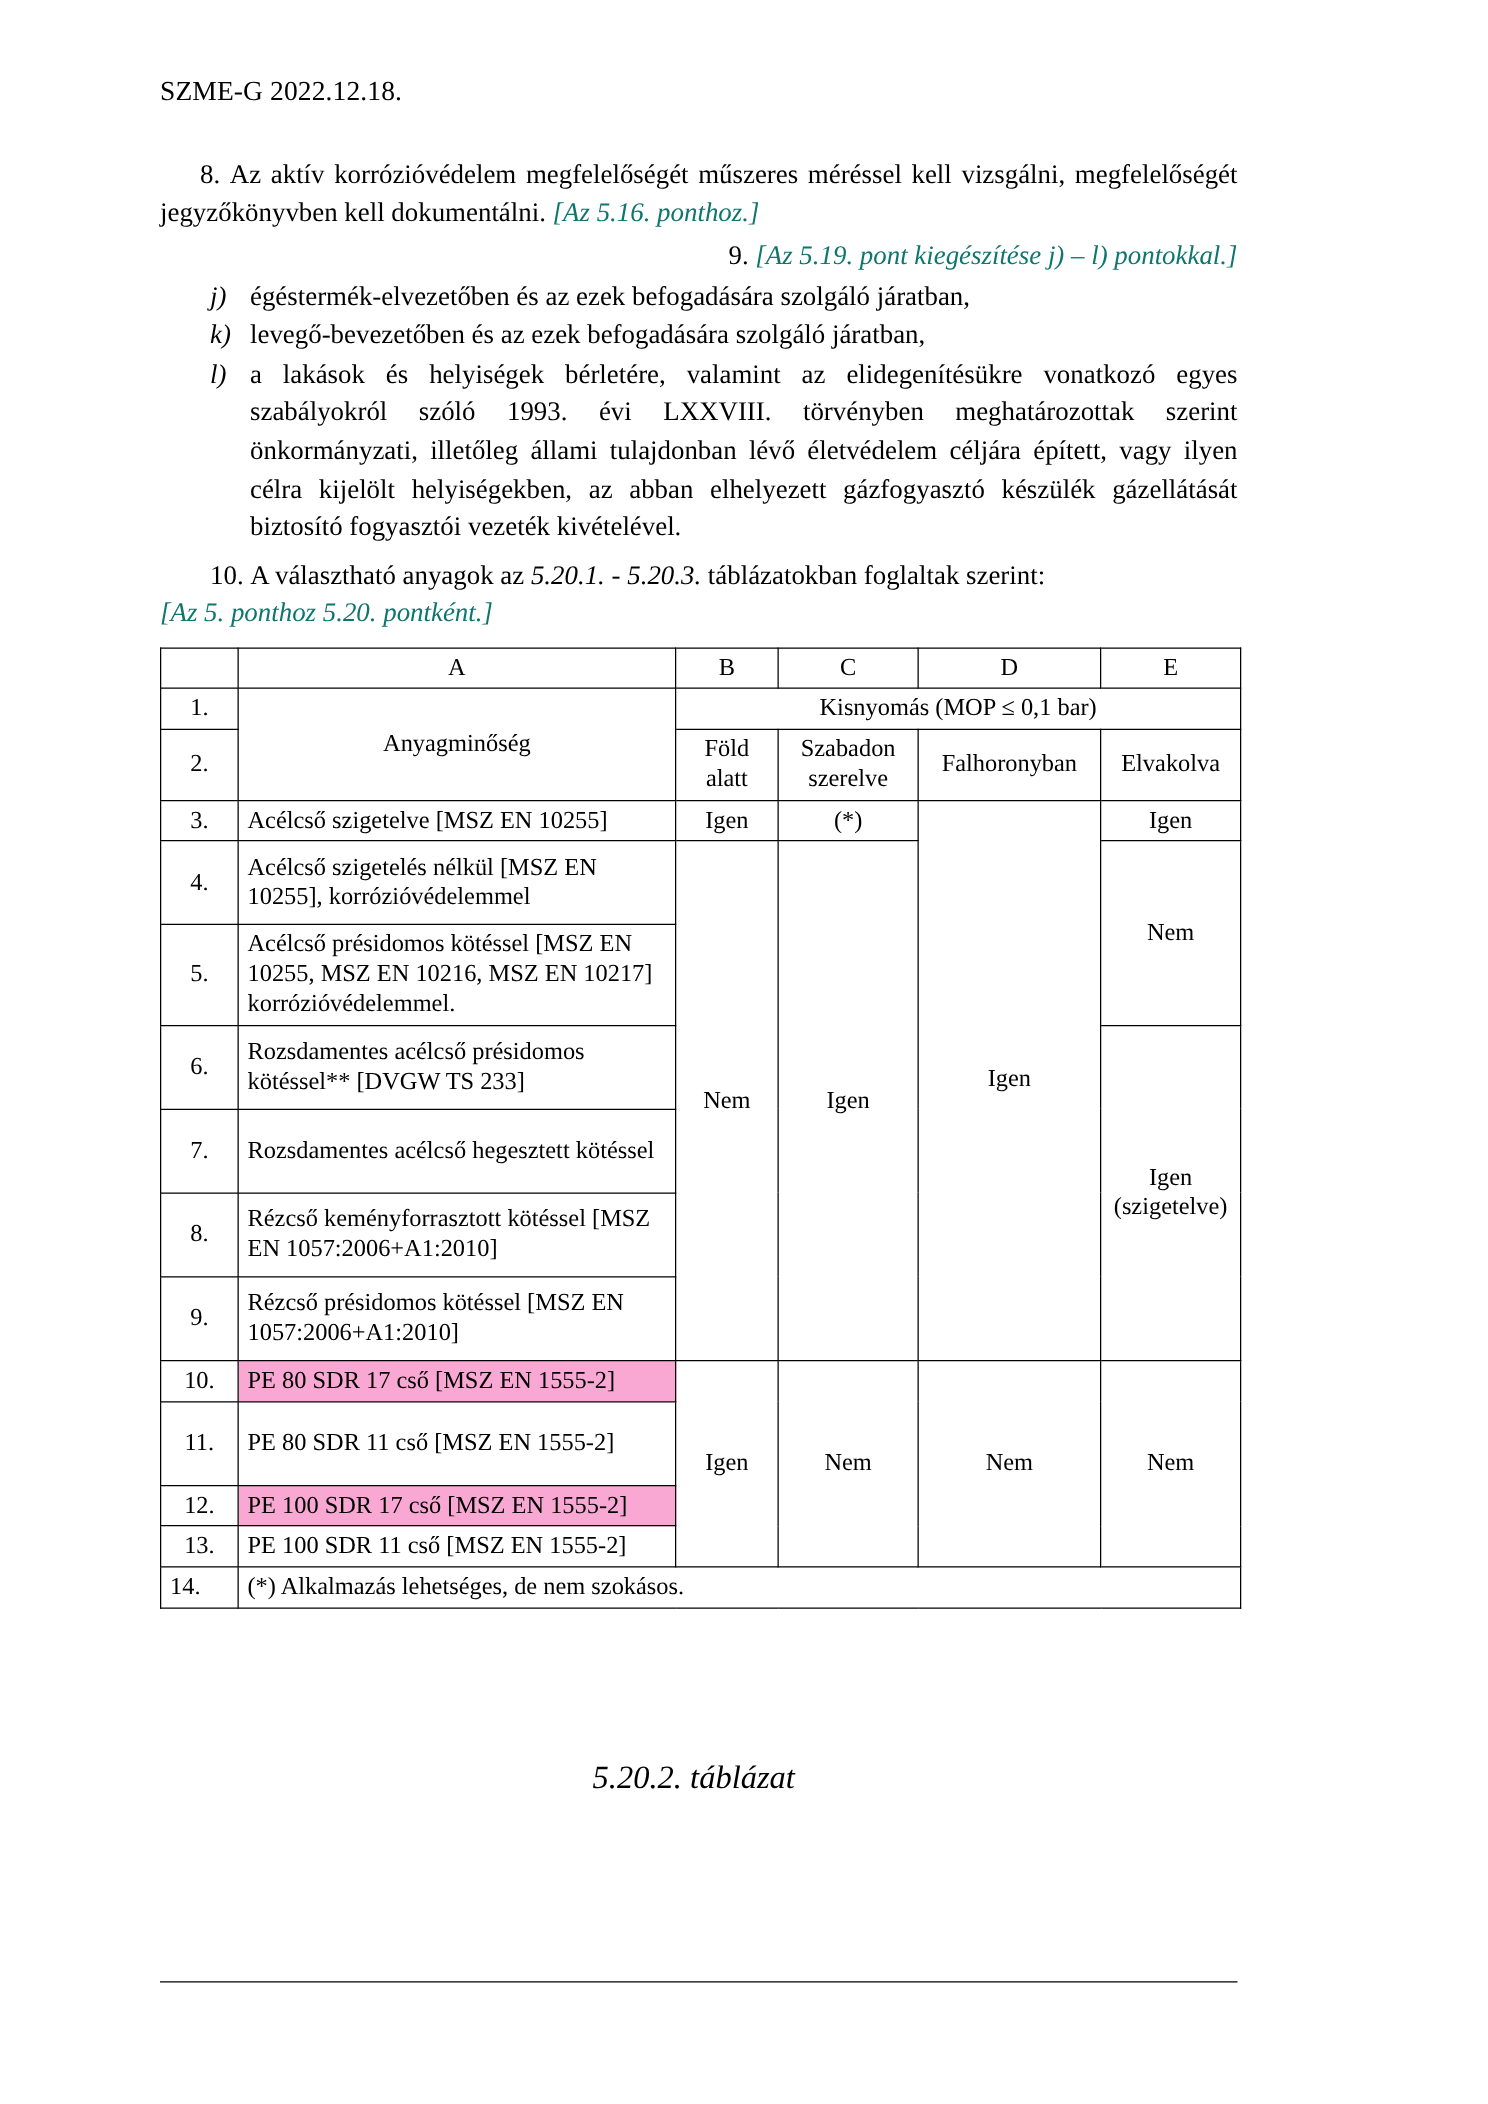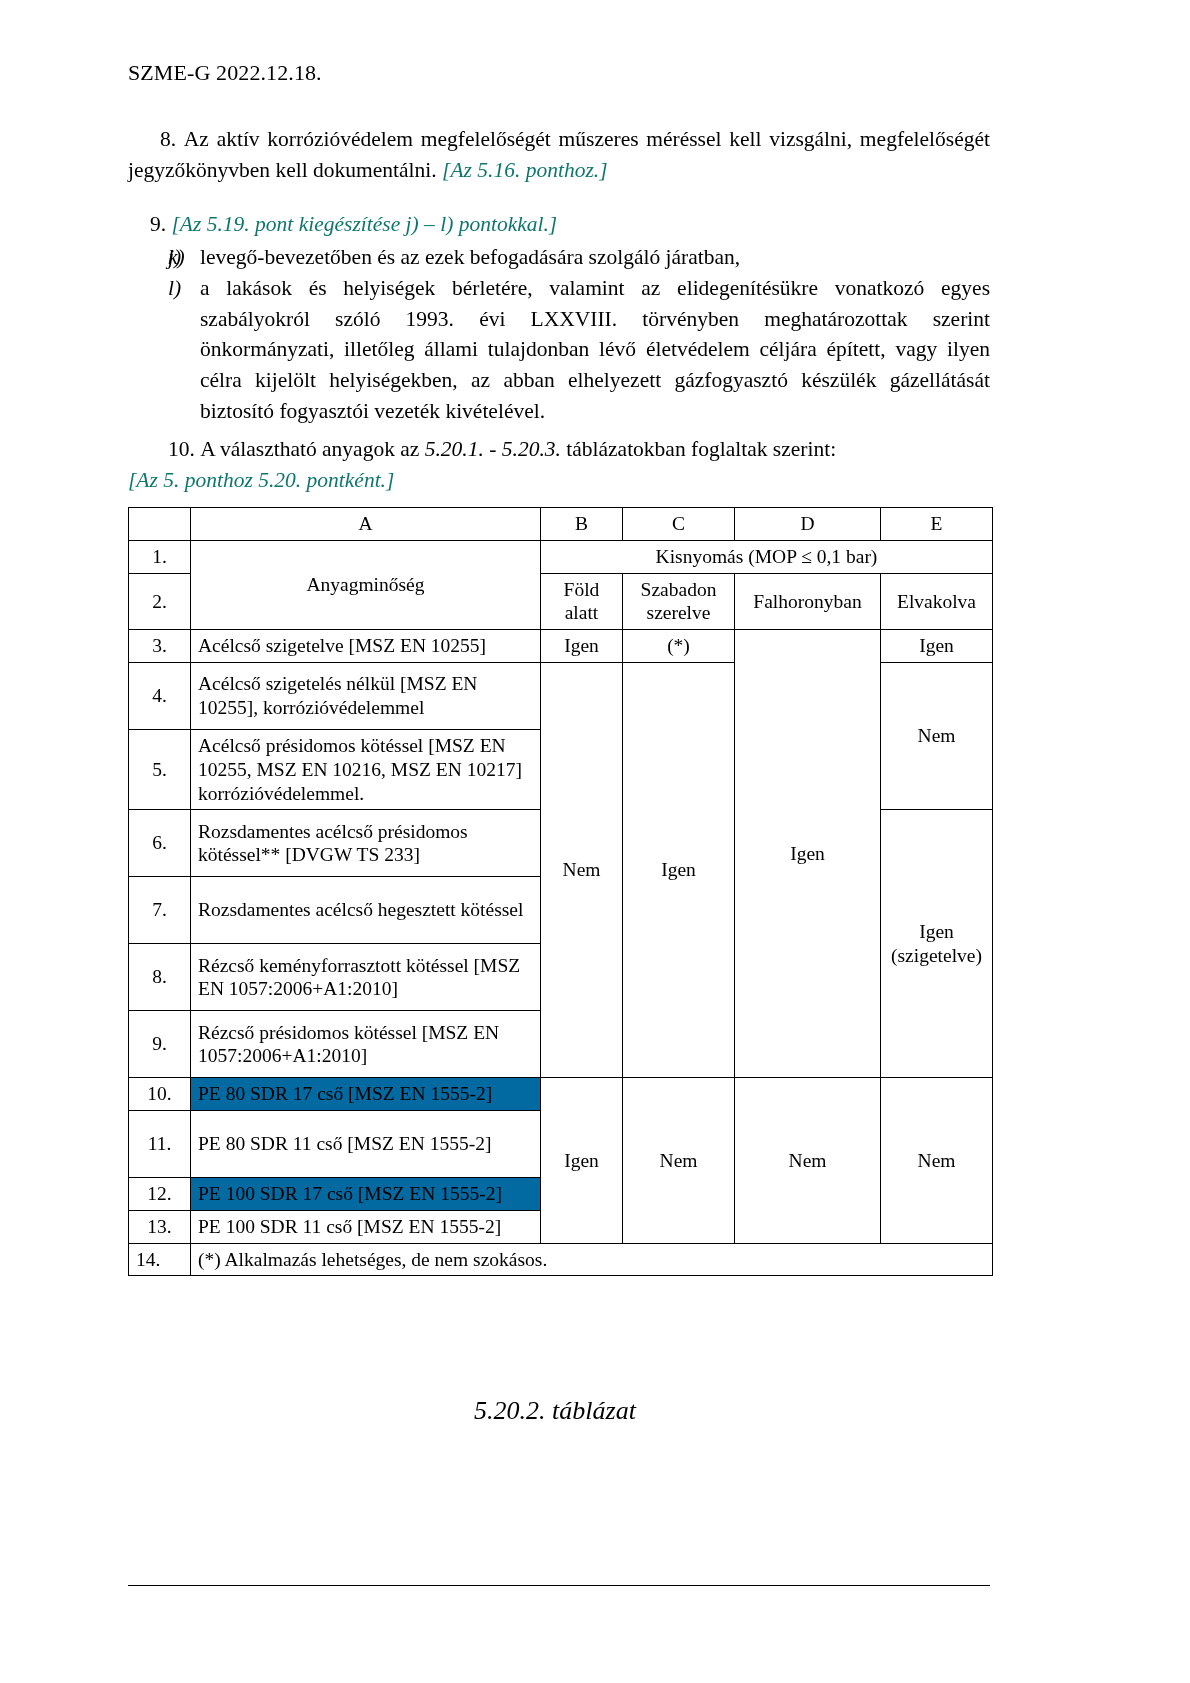--- a/index.html
+++ b/index.html
@@ -47,23 +47,23 @@
   }
   .para-8 {
     margin-top: 38px;
     text-indent: 32px;
   }
   .ref {
     color: #0f766e;
     font-style: italic;
   }
   .para-9 {
-    margin-top: 24px;
+    margin-top: 4px;
     padding-left: 22px;
-    text-align: left;
+    text-align: right;
   }
   .para-9 .num { font-style: normal; color: #000; }
 
   
   .lettered {
     margin: 2px 0 0 0;
     padding: 0;
     list-style: none;
   }
   .lettered li {
@@ -122,21 +122,21 @@
   .c-idx   { width: 62px;  text-align: center; }
   .c-a     { width: 350px; }
   .c-b     { width: 82px;  text-align: center; }
   .c-c     { width: 112px; text-align: center; }
   .c-d     { width: 146px; text-align: center; }
   .c-e     { width: 112px; text-align: center; }
 
   .hdr-letter { text-align: center; padding-top: 11px; padding-bottom: 11px; }
   .bold { font-weight: bold; }
   .ctr  { text-align: center; }
-  .shaded { background: #0369a1; }
+  .shaded { background: #f9a8d4; }
   .tall { height: 58px; }
   .note-row td { text-align: left; }
 
   
   .tbl-caption-2 {
     font-size: 26px;
     font-style: italic;
     text-align: center;
     margin-top: 120px;
     margin-right: 8px;
@@ -168,20 +168,21 @@
 
     <div class="running-head">SZME-G 2022.12.18.</div>
 
     <p class="para para-8"><span>8.</span>&nbsp;<span>Az aktív korrózióvédelem megfelelőségét műszeres méréssel kell vizsgálni, megfelelőségét jegyzőkönyvben kell dokumentálni.</span>&nbsp;<span class="ref">[Az 5.16. ponthoz.]</span></p>
 
     <p class="para para-9"><span class="num">9.</span>&nbsp;<span class="ref">[Az 5.19. pont kiegészítése j) – l) pontokkal.]</span></p>
 
     <ul class="lettered">
       <li>
         <span class="marker">j)</span>
+        <span>égéstermék-elvezetőben és az ezek befogadására szolgáló járatban,</span>
       </li>
       <li>
         <span class="marker">k)</span>
         <span>levegő-bevezetőben és az ezek befogadására szolgáló járatban,</span>
       </li>
       <li class="last">
         <span class="marker">l)</span>
         <span>a lakások és helyiségek bérletére, valamint az elidegenítésükre vonatkozó egyes szabályokról szóló 1993. évi LXXVIII. törvényben meghatározottak szerint önkormányzati, illetőleg állami tulajdonban lévő életvédelem céljára épített, vagy ilyen célra kijelölt helyiségekben, az abban elhelyezett gázfogyasztó készülék gázellátását biztosító fogyasztói vezeték kivételével.</span>
       </li>
     </ul>

